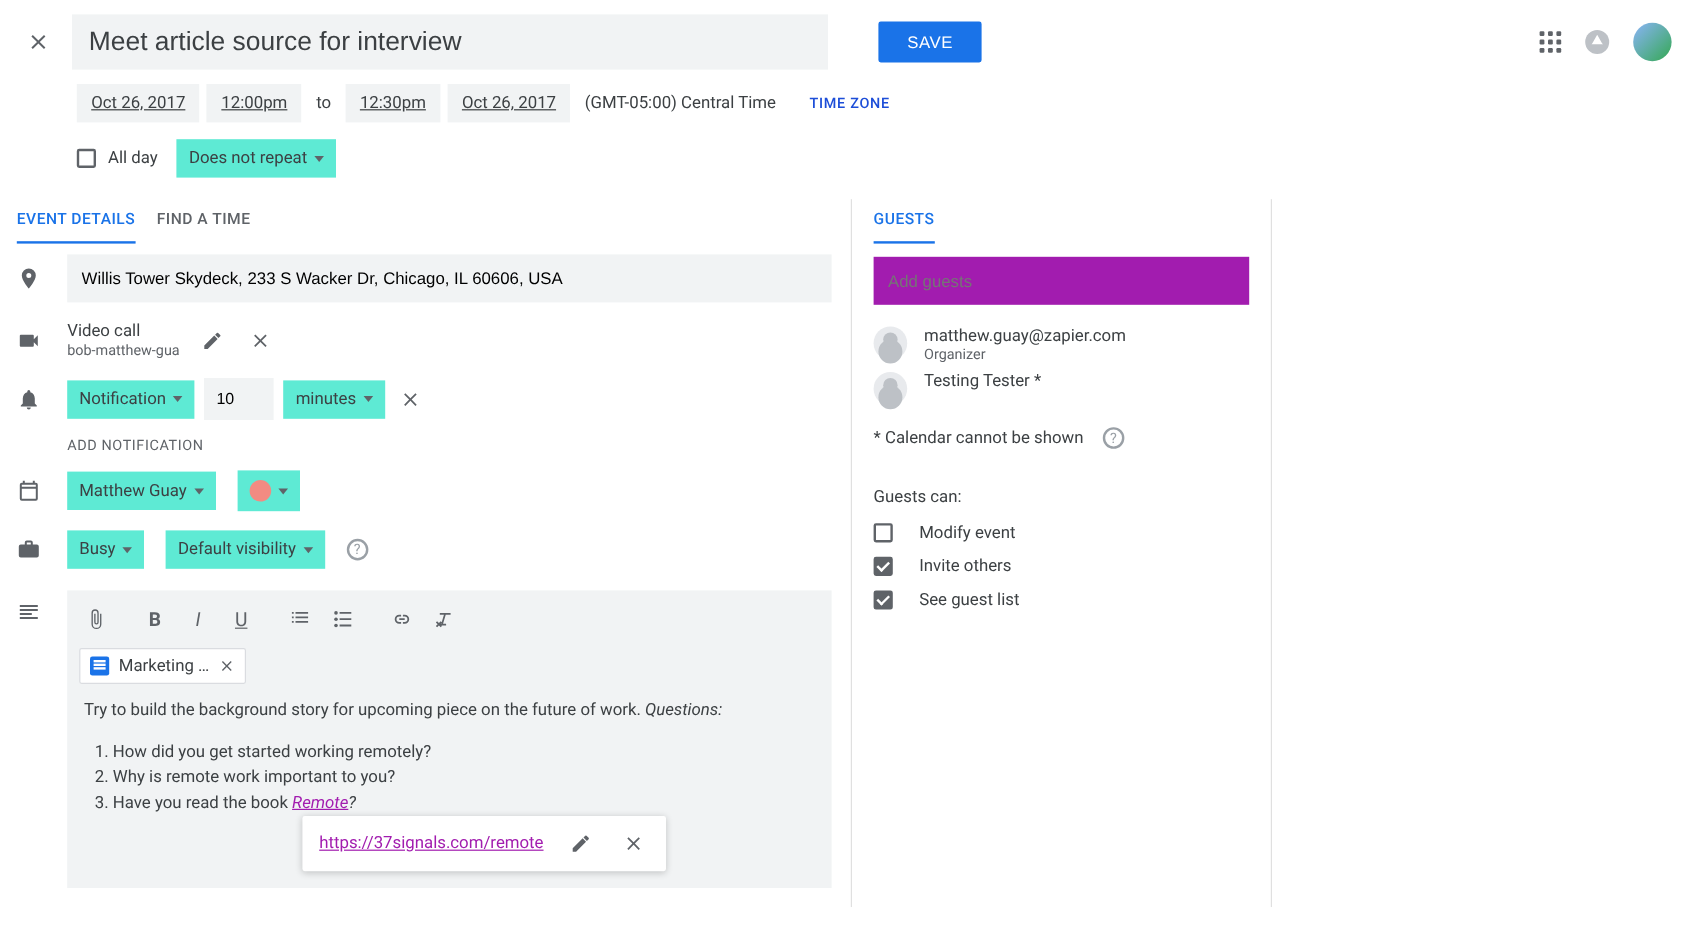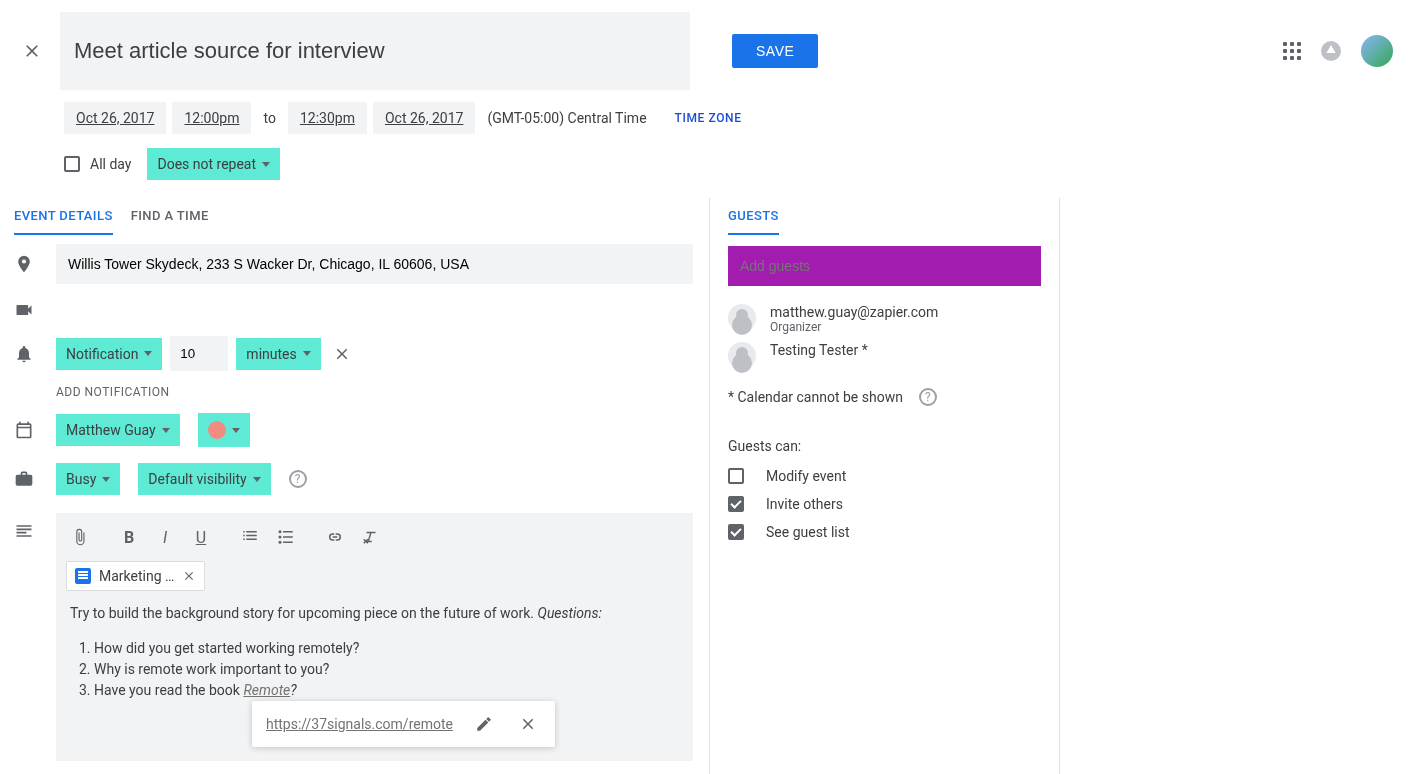--- a/index.html
+++ b/index.html
@@ -15,21 +15,21 @@
     align-items: center;
     padding: 12px 16px 6px 16px;
     gap: 12px;
   }
   .close-icon { color: #5f6368; cursor: pointer; padding: 6px; }
   .title-input {
     background: #f1f3f4;
     border: none;
     outline: none;
     font-size: 22px;
-    padding: 26px 14px;
+    padding: 10px 14px;
     flex: 0 0 630px;
     color: #3c4043;
   }
   .save-btn {
     background: #1a73e8;
     color: #fff;
     border: none;
     font-size: 14px;
     font-weight: 500;
     letter-spacing: .5px;
@@ -80,21 +80,21 @@
   .desc-box { margin:6px 16px 16px 56px; background:#f1f3f4;}
   .toolbar { display:flex; align-items:center; gap:8px; padding:10px 10px;}
   .tbtn { width:28px; height:28px; display:flex; align-items:center; justify-content:center; color:#5f6368; cursor:pointer; font-size:16px;}
   .divider { width:1px; height:20px; background:transparent; margin:0 2px;}
   .attachment-chip { display:inline-flex; align-items:center; gap:8px; background:#fff; border:1px solid #dadce0; padding:6px 8px; margin:0 10px 6px 10px; border-radius:2px;}
   .doc-ic { width:16px;height:16px;background:#1a73e8;border-radius:2px;position:relative;}
   .doc-ic:after{content:"";position:absolute;left:3px;top:3px;right:3px;height:2px;background:#fff;box-shadow:0 3px 0 #fff,0 6px 0 #fff;}
   .desc-content { padding:6px 14px 60px 14px; font-size:14px; line-height:1.5; position:relative;}
   .desc-content em { font-style:italic;}
   .desc-content ol { margin:14px 0 0 24px; padding:0;}
-  .desc-content a { color:#737373; font-style:italic; text-decoration:underline;}
+  .desc-content a { color:#a21caf; font-style:italic; text-decoration:underline;}
   .link-pop { position:absolute; background:#fff; box-shadow:0 1px 6px rgba(0,0,0,.2); border-radius:2px; padding:10px 14px; display:flex; align-items:center; gap:18px; bottom:14px; left:196px;}
   .link-pop a { font-style:normal;}
   .guest-input { margin:10px 18px 14px 18px; background:#a21caf; border:none; padding:12px 12px; width:calc(100% - 36px); outline:none; font-size:14px;}
   .guest { display:flex; align-items:flex-start; gap:14px; padding:4px 18px;}
   .gavatar { width:28px;height:28px;border-radius:50%;background:#e8eaed;position:relative;flex-shrink:0;}
   .gavatar:after{content:"";position:absolute;left:8px;top:5px;width:12px;height:12px;border-radius:50%;background:#bdc1c6;box-shadow:0 10px 0 4px #bdc1c6;}
   .gname { font-size:14px;}
   .grole { font-size:12px; color:#5f6368;}
   .note { padding:14px 18px; font-size:14px; display:flex; align-items:center; gap:16px;}
   .sugg { font-size:12px; color:#70757a; letter-spacing:.5px; padding:10px 18px 10px 66px; cursor:pointer;}
@@ -163,20 +163,36 @@
           </svg>
       </div>
       <input class="loc-input" value="Willis Tower Skydeck, 233 S Wacker Dr, Chicago, IL 60606, USA" style="">
     </div>
 
     <div class="row">
       <div class="icon">
         <svg width="20" height="20" viewBox="0 0 24 24">
             <path fill="#5f6368" d="M17 10.5V7a1 1 0 0 0-1-1H4a1 1 0 0 0-1 1v10a1 1 0 0 0 1 1h12a1 1 0 0 0 1-1v-3.5l4 4v-11z"></path>
           </svg>
+      </div>
+      <div class="video-block">
+        <div class="video-text">
+          <div>Video call</div>
+          <div class="video-sub">bob-matthew-gua</div>
+        </div>
+        <div class="ghost-icon">
+          <svg width="18" height="18" viewBox="0 0 24 24">
+              <path fill="#5f6368" d="M3 17.25V21h3.75L17.8 9.94l-3.75-3.75zM20.7 7.04a1 1 0 0 0 0-1.41l-2.34-2.34a1 1 0 0 0-1.41 0L15 5.24l3.75 3.75z"></path>
+            </svg>
+        </div>
+        <div class="ghost-icon">
+          <svg width="18" height="18" viewBox="0 0 24 24">
+              <path fill="#5f6368" d="M19 6.4 17.6 5 12 10.6 6.4 5 5 6.4 10.6 12 5 17.6 6.4 19 12 13.4 17.6 19 19 17.6 13.4 12z"></path>
+            </svg>
+        </div>
       </div>
     </div>
 
     <div class="row">
       <div class="icon">
         <svg width="20" height="20" viewBox="0 0 24 24">
             <path fill="#5f6368" d="M12 22a2 2 0 0 0 2-2h-4a2 2 0 0 0 2 2zm6-6V11c0-3.07-1.63-5.64-4.5-6.32V4a1.5 1.5 0 0 0-3 0v.68C7.63 5.36 6 7.92 6 11v5l-2 2v1h16v-1z"></path>
           </svg>
       </div>
       <div class="notif-row">

